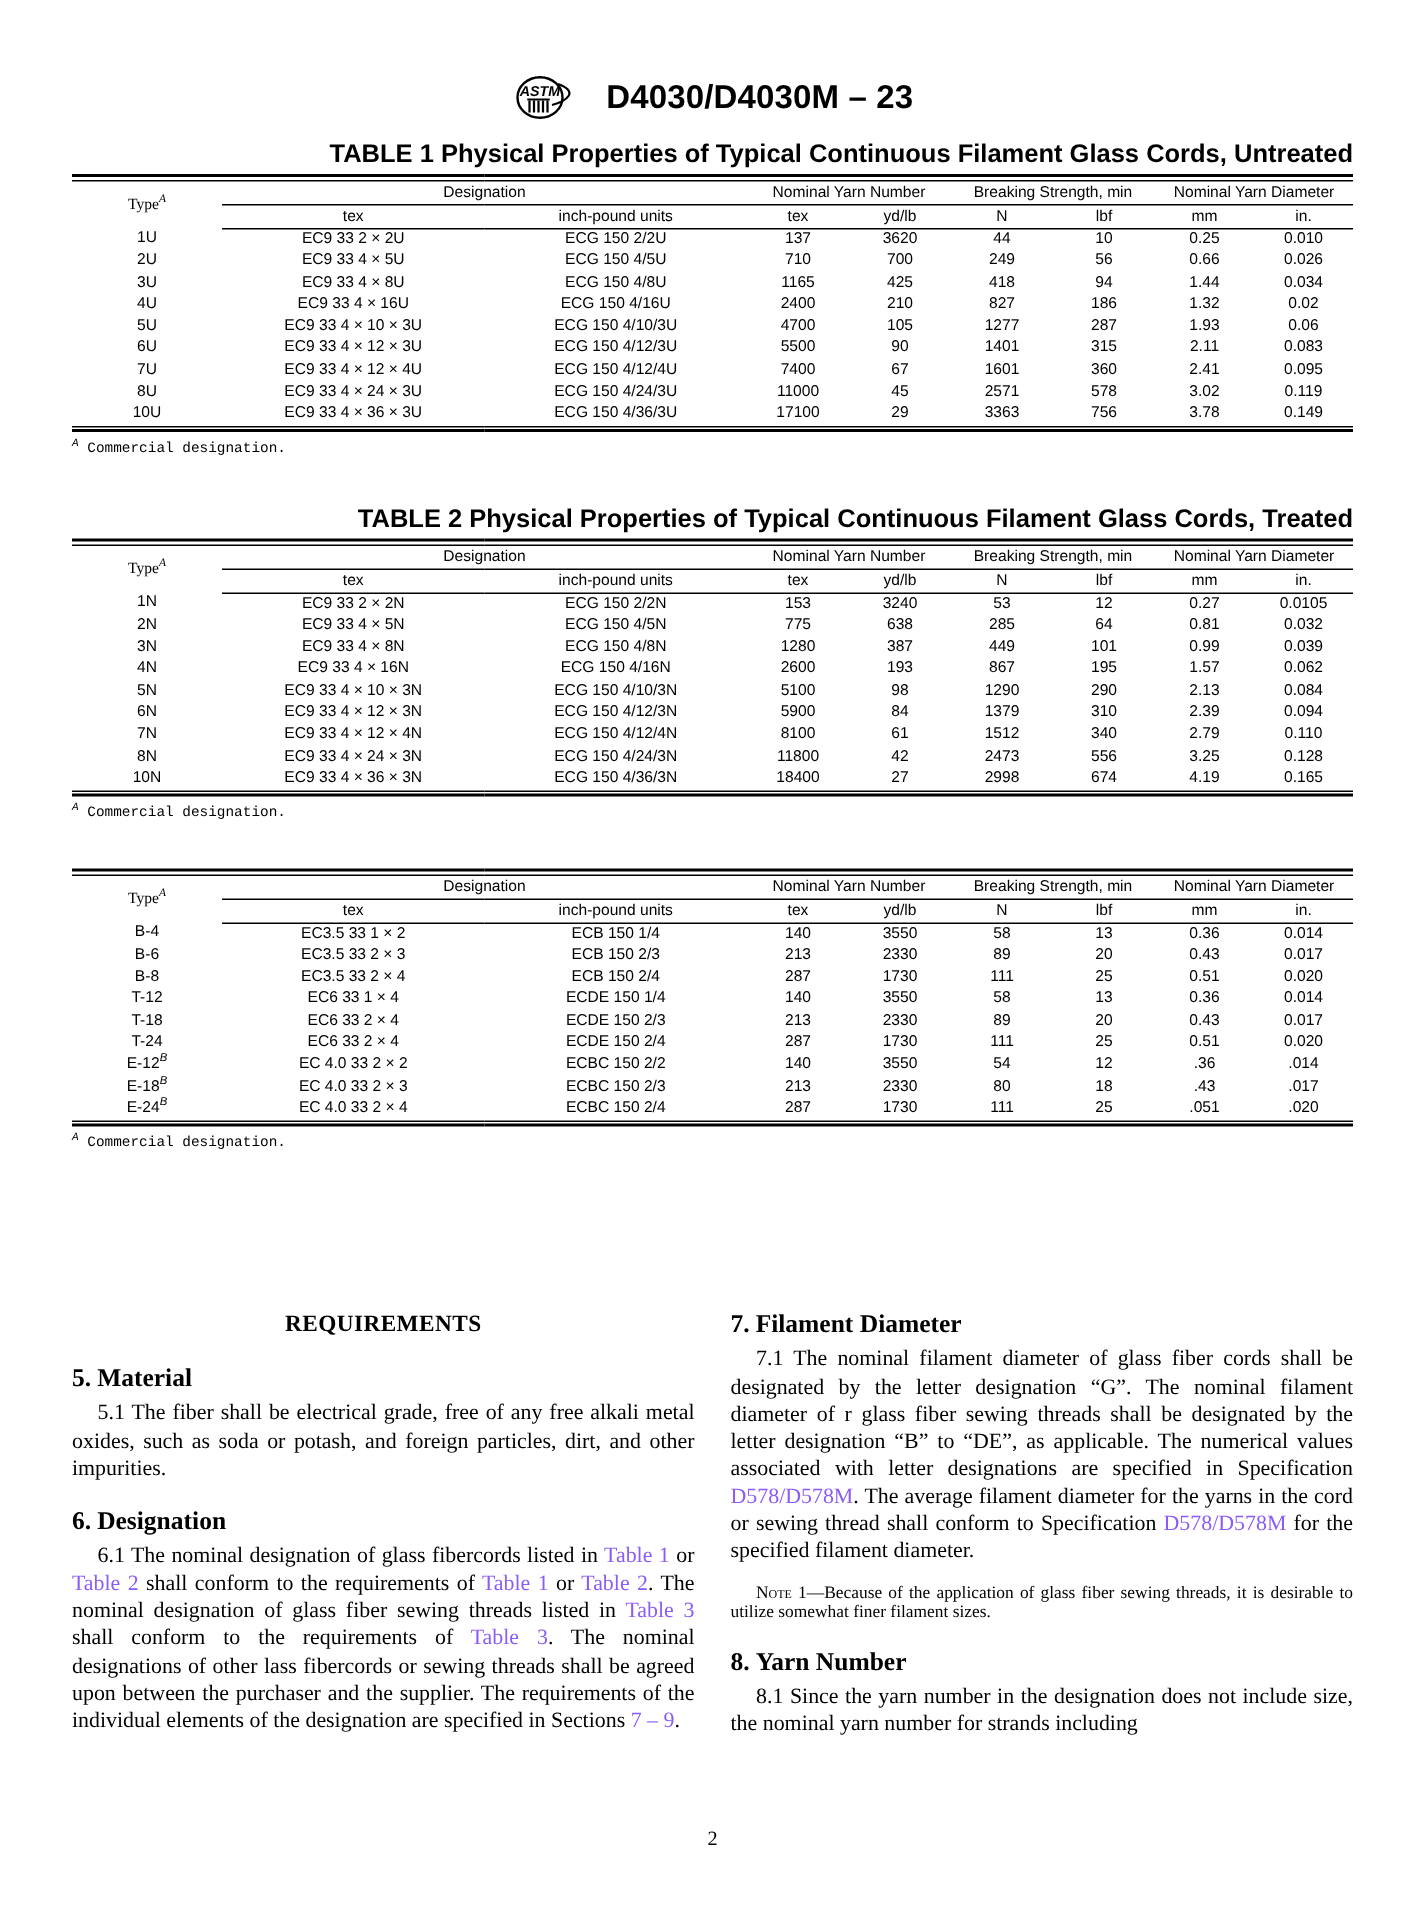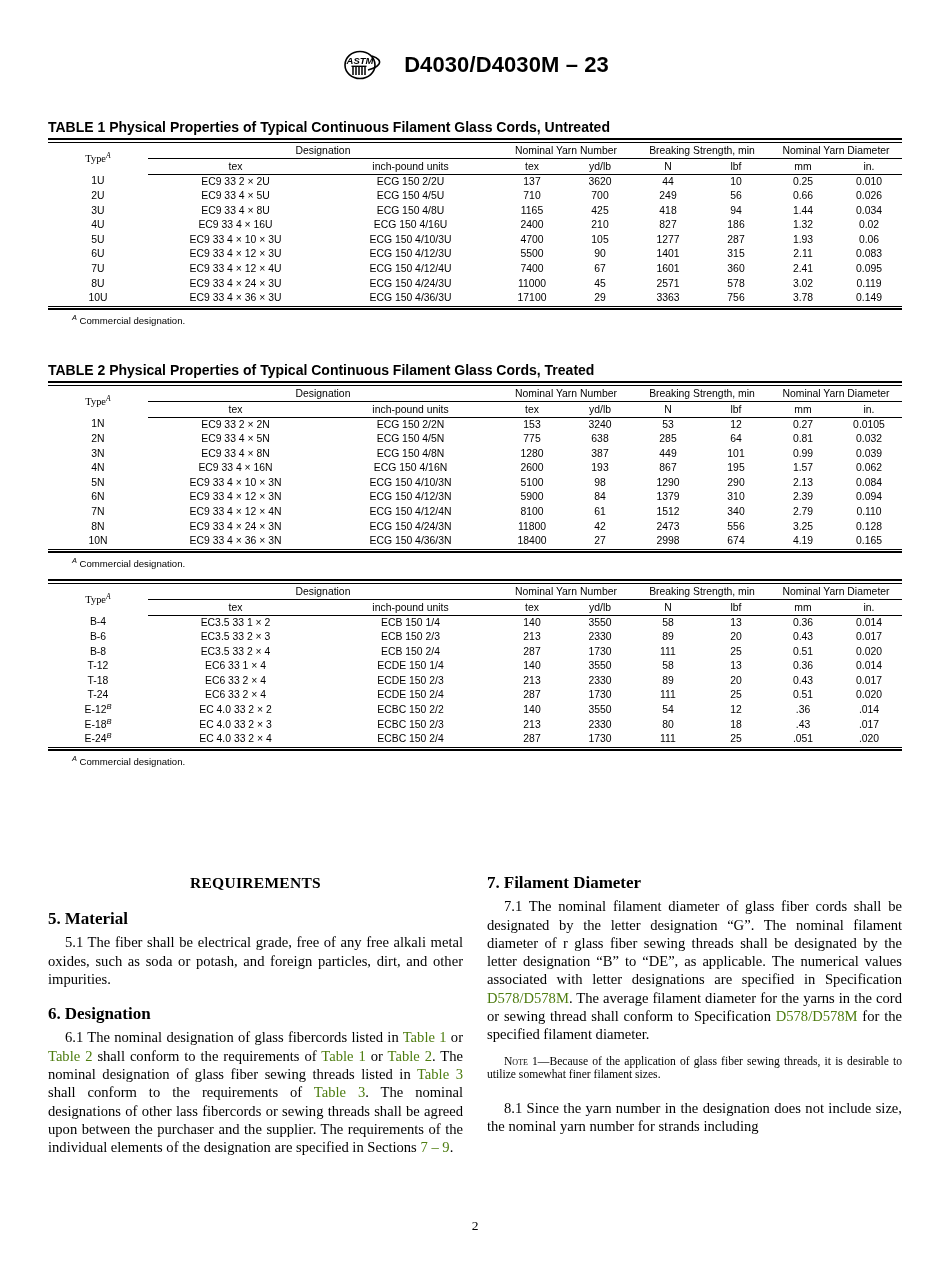--- a/index.html
+++ b/index.html
@@ -52,25 +52,24 @@
 
   
   .table-block {
     position: absolute;
     left: 48px;
     width: 854px;
   }
   .table-title {
     font-family: "Liberation Sans", sans-serif;
     font-weight: bold;
-    font-size: 14px;
-    text-align: left;
+    font-size: 17px;
+    text-align: right;
     margin-bottom: 3px;
     white-space: nowrap;
-    margin-top: 26px;
   }
   table.ast {
     border-collapse: collapse;
     width: 854px;
     font-family: "Liberation Sans", sans-serif;
     font-size: 10.4px;
     table-layout: fixed;
   }
   table.ast td, table.ast th {
     padding: 0;
@@ -125,25 +124,24 @@
     padding: 0;
     line-height: 14.6px;
   }
   sup.fn {
     font-size: 7.6px;
     font-style: italic;
     vertical-align: super;
     line-height: 0;
   }
   .tnote {
-    font-family: Liberation Sans, sans-serif;
+    font-family: Liberation Mono, monospace;
     font-size: 9.6px;
     margin-top: 2px;
     line-height: 12px;
-    margin-left: 24px;
   }
   .tnote sup {
     font-size: 7.4px;
     font-style: italic;
   }
 
   
   .req-heading {
     position: absolute;
     font-family: "Liberation Serif", serif;
@@ -169,21 +167,21 @@
   }
   .sec-head .num { margin-right: 4px; }
   p.para {
     margin: 0 0 0 0;
     text-indent: 17px;
     text-align: justify;
   }
   .gap-l { height: 17px; }
   .gap-s { height: 11px; }
   a.xref, .xref {
-    color: #4d7c0f;
+    color: #8b5cf6;
     text-decoration: none;
   }
   .note {
     font-size: 11.6px;
     line-height: 13.6px;
     text-align: justify;
     text-indent: 17px;
     margin: 0;
   }
   .note .notelabel {
@@ -706,18 +704,21 @@
       <span class="num">7.</span><span>Filament Diameter</span>
     </div>
     <p class="para"><span>7.1  The nominal filament diameter of glass fiber cords shall be designated by the letter designation “G”. The nominal filament diameter of r glass fiber sewing threads shall be designated by the letter designation “B” to “DE”, as applicable. The numerical values associated with letter designations are specified in Specification </span><a class="xref" href="#d578">D578/D578M</a><span>. The average filament diameter for the yarns in the cord or sewing thread shall conform to Specification </span><a class="xref" href="#d578">D578/D578M</a><span> for the specified filament diameter.</span></p>
 
     <div class="gap-s"></div>
 
     <p class="note"><span class="notelabel">Note 1</span><span>—Because of the application of glass fiber sewing threads, it is desirable to utilize somewhat finer filament sizes.</span></p>
 
     <div class="gap-l"></div>
 
+    <div class="sec-head">
+      <span class="num">8.</span><span>Yarn Number</span>
+    </div>
     <p class="para">8.1  Since the yarn number in the designation does not include size, the nominal yarn number for strands including</p>
   </div>
 
   <div class="folio">2</div>
 
 </div>
 
 </body></html>

